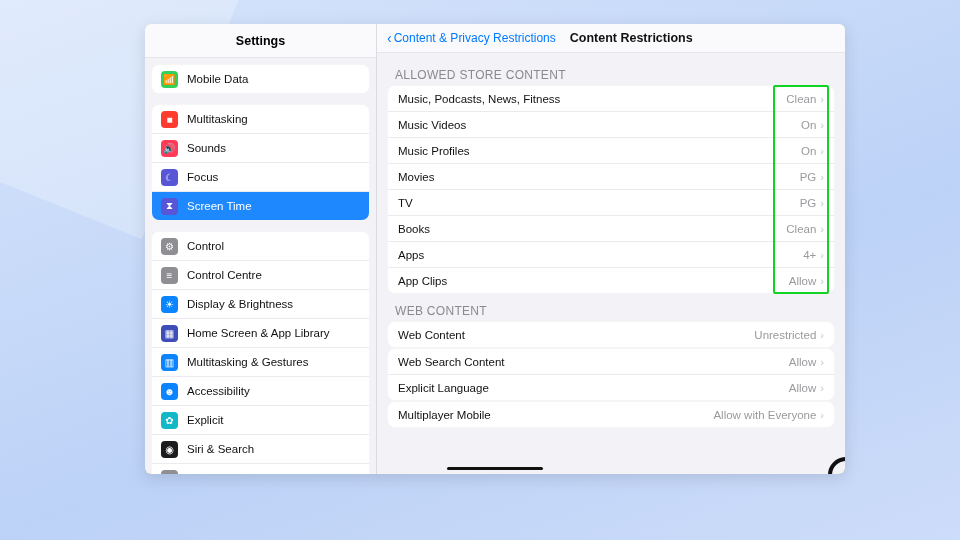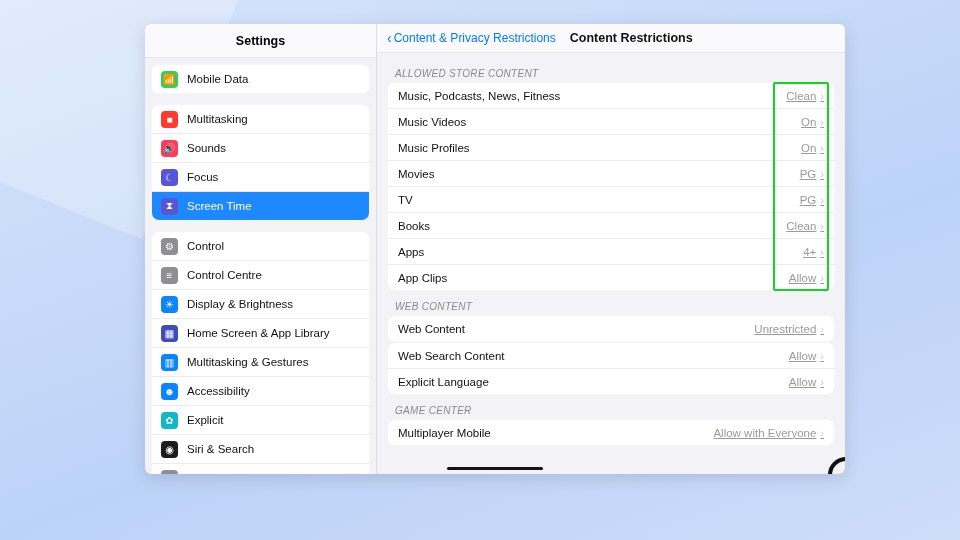--- a/index.html
+++ b/index.html
@@ -16,26 +16,26 @@
   .row.selected { background: #1e88ff; color: #fff; }
   .row.selected .icon { filter: none; }
   .icon { width: 17px; height: 17px; border-radius: 4px; margin-right: 9px; display: flex; align-items: center; justify-content: center; font-size: 10px; color: #fff; flex-shrink: 0; }
   .main { flex: 1; display: flex; flex-direction: column; background: #f2f2f7; }
   .main-header { display: flex; align-items: center; background: #fafafc; border-bottom: 1px solid #e6e6ea; padding: 7px 10px; gap: 14px; }
   .back { color: #007aff; font-size: 12px; display: flex; align-items: center; gap: 2px; cursor: pointer; }
   .chev { font-size: 14px; line-height: 1; }
   .main-title { font-size: 12.5px; font-weight: 600; color: #111; text-align: right; }
   .detail-scroll { flex: 1; overflow-y: auto; padding: 5px 10px 10px; font-size: 11.5px; }
   .detail-scroll::-webkit-scrollbar { width: 0; }
-  .sect-label { font-size: 10px; color: #8a8a8e; letter-spacing: 0.3px; padding: 10px 8px 3px; text-transform: uppercase; font-style: italic; }
+  .sect-label { font-size: 12px; color: #8a8a8e; letter-spacing: 0.3px; padding: 10px 8px 3px; text-transform: uppercase; }
   .sect { background: #fff; border-radius: 8px; overflow: hidden; border: 0.5px solid rgba(0,0,0,0.04); }
   .drow { display: flex; justify-content: space-between; padding: 6.5px 10px; border-top: 0.5px solid #eceaee; }
   .sect .drow:first-child { border-top: none; }
   .dlabel { color: #111; }
-  .dval { color: #9a9a9e; display: flex; align-items: center; gap: 4px; white-space: nowrap; text-decoration: underline; }
+  .dval { color: #9a9a9e; display: flex; align-items: center; gap: 4px; white-space: nowrap; }
   .dchev { color: #c6c6ca; font-size: 11px; }
   .highlight-box { position: relative; }
   .greenbox { position: absolute; right: 6px; top: 0; bottom: 0; width: 56px; border: 2px solid #11d321; border-radius: 2px; pointer-events: none; }
   .home-indicator { position: absolute; bottom: 4px; left: 50%; transform: translateX(-50%); width: 96px; height: 3px; background: #111; border-radius: 3px; }
   .curve { position: absolute; right: -19px; bottom: -19px; width: 36px; height: 36px; border: 4px solid #111; border-radius: 50%; background: transparent; pointer-events: none; }
 </style>
 </head>
 <body>
 
 <div class="device">
@@ -173,21 +173,20 @@
           <div class="drow">
             <span class="dlabel">Web Search Content</span>
             <span class="dval">Allow <span class="dchev">›</span></span>
           </div>
           <div class="drow">
             <span class="dlabel">Explicit Language</span>
             <span class="dval">Allow <span class="dchev">›</span></span>
           </div>
         </div>
 
-      <div class="sect-label">GAME CENTER</div>
       <div class="sect" id="sect-gc">
           <div class="drow">
             <span class="dlabel">Multiplayer Mobile</span>
             <span class="dval">Allow with Everyone <span class="dchev">›</span></span>
           </div>
         </div>
 
       <div style="height:6px"></div>
     </div>
     <div class="home-indicator"></div>

